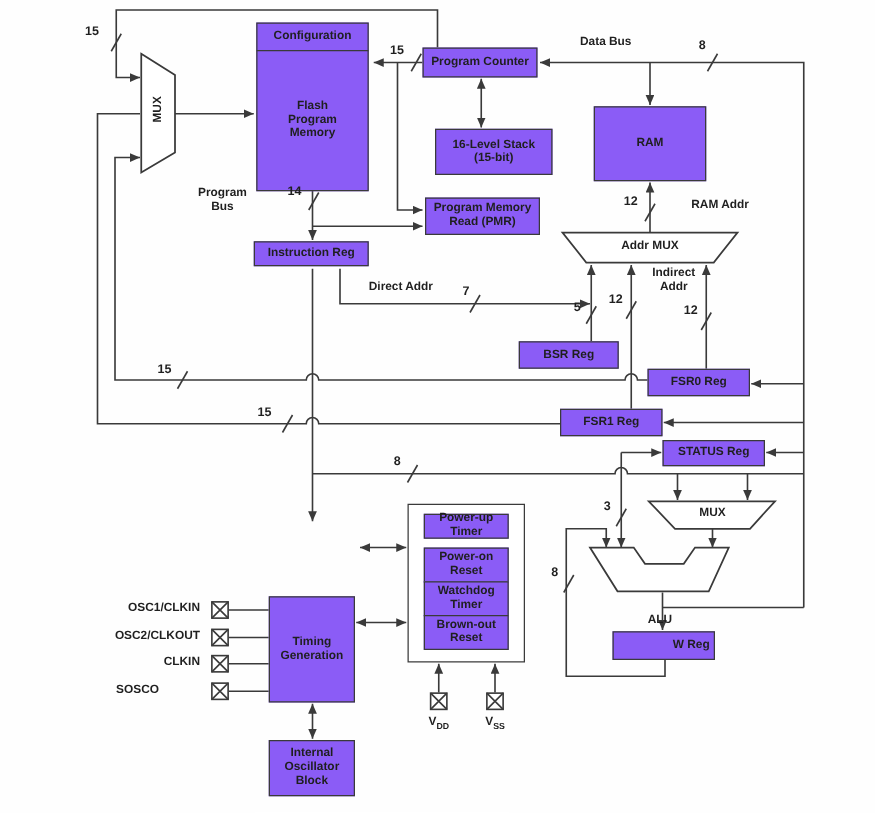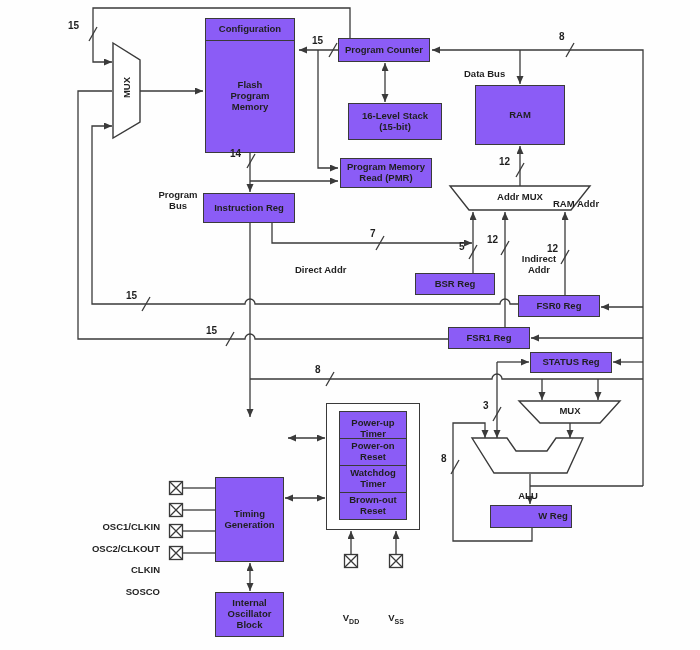--- a/index.html
+++ b/index.html
@@ -4,21 +4,21 @@
 <style>
   html,body{margin:0;padding:0;background:#ffffff;}
   .stage{position:relative;width:700px;height:650px;background:#fefefe;overflow:hidden;
          font-family:"Liberation Sans", sans-serif;color:#1f1f1f;}
   .stage svg{position:absolute;left:0;top:0;z-index:1;}
   .box{position:absolute;z-index:2;background:#8b5cf6;border:1.4px solid #3a3a3a;
        display:flex;align-items:center;justify-content:center;text-align:center;
        font-size:9.5px;font-weight:700;line-height:1.15;white-space:pre-line;box-sizing:border-box;}
   .group{position:absolute;z-index:1;background:#ffffff;border:1.4px solid #3a3a3a;box-sizing:border-box;}
   .lbl{position:absolute;z-index:3;font-size:9.5px;font-weight:700;line-height:1.15;
-       white-space:pre-line;margin-top:40px;}
+       white-space:pre-line;}
   .lbl.c{text-align:center;}
   .lbl.r{text-align:right;}
   .wl{position:absolute;z-index:3;font-size:10px;font-weight:700;}
   .shapelbl{position:absolute;z-index:2;font-size:9.5px;font-weight:700;text-align:center;}
   .rot{transform:rotate(-90deg);}
   sub{font-size:7px;font-weight:700;}
 </style>
 </head>
 <body>
 
@@ -142,32 +142,32 @@
   <div class="box" style="left:205px;top:18px;width:90px;height:23px;">Configuration</div>
   <div class="box" style="left:205px;top:40px;width:90px;height:113px;">Flash
 Program
 Memory</div>
   <div class="box" style="left:338px;top:38px;width:92px;height:24px;">Program Counter</div>
   <div class="box" style="left:338px;top:103px;width:94px;height:37px;margin-left:10px;">16-Level Stack
 (15-bit)</div>
   <div class="box" style="left:340px;top:158px;width:92px;height:30px;">Program Memory
 Read (PMR)</div>
   <div class="box" style="left:475px;top:85px;width:90px;height:60px;">RAM</div>
-  <div class="box" style="left:203px;top:193px;width:92px;height:30px;">Instruction Reg</div>
+  <div class="box" style="left:203px;top:193px;width:92px;height:20px;">Instruction Reg</div>
   <div class="box" style="left:415px;top:273px;width:80px;height:22px;">BSR Reg</div>
   <div class="box" style="left:518px;top:295px;width:82px;height:22px;">FSR0 Reg</div>
   <div class="box" style="left:448px;top:327px;width:82px;height:22px;">FSR1 Reg</div>
   <div class="box" style="left:530px;top:352px;width:82px;height:21px;">STATUS Reg</div>
   <div class="box" style="left:215px;top:477px;width:69px;height:85px;">Timing
 Generation</div>
   <div class="box" style="left:215px;top:592px;width:69px;height:45px;">Internal
 Oscillator
 Block</div>
   <div class="group" style="left:326px;top:403px;width:94px;height:127px;z-index:2;"></div>
-  <div class="box" style="left:339px;top:411px;width:68px;height:36px;">Power-up
+  <div class="box" style="left:339px;top:411px;width:68px;height:20px;">Power-up
 Timer</div>
   <div class="box" style="left:339px;top:438px;width:68px;height:28px;">Power-on
 Reset</div>
   <div class="box" style="left:339px;top:465px;width:68px;height:28px;">Watchdog
 Timer</div>
   <div class="box" style="left:339px;top:492px;width:68px;height:28px;">Brown-out
 Reset</div>
   <div class="box" style="left:490px;top:505px;width:82px;height:23px;padding-left:44px;">W Reg</div>
 
   <div class="shapelbl rot" style="left:104px;top:82px;width:44px;">MUX</div>
@@ -194,17 +194,17 @@
   <div class="wl" style="left:370px;top:228px;">7</div>
   <div class="wl" style="left:126px;top:290px;">15</div>
   <div class="wl" style="left:206px;top:325px;">15</div>
   <div class="wl" style="left:315px;top:364px;">8</div>
   <div class="wl" style="left:483px;top:400px;">3</div>
   <div class="wl" style="left:441px;top:453px;">8</div>
 
   <div class="lbl r" style="left:60px;top:482px;width:100px;">OSC1/CLKIN</div>
   <div class="lbl r" style="left:60px;top:504px;width:100px;">OSC2/CLKOUT</div>
   <div class="lbl r" style="left:60px;top:525px;width:100px;">CLKIN</div>
-  <div class="lbl r" style="left:60px;top:547px;width:100px;">SOSCO</div>
+  <div class="lbl r" style="left:60px;top:547px;width:100px;text-align:center;">SOSCO</div>
   <div class="lbl c" style="left:336px;top:573px;width:30px;"><span>V</span><sub>DD</sub></div>
   <div class="lbl c" style="left:381px;top:573px;width:30px;"><span>V</span><sub>SS</sub></div>
 
 </div>
 
 </body></html>

